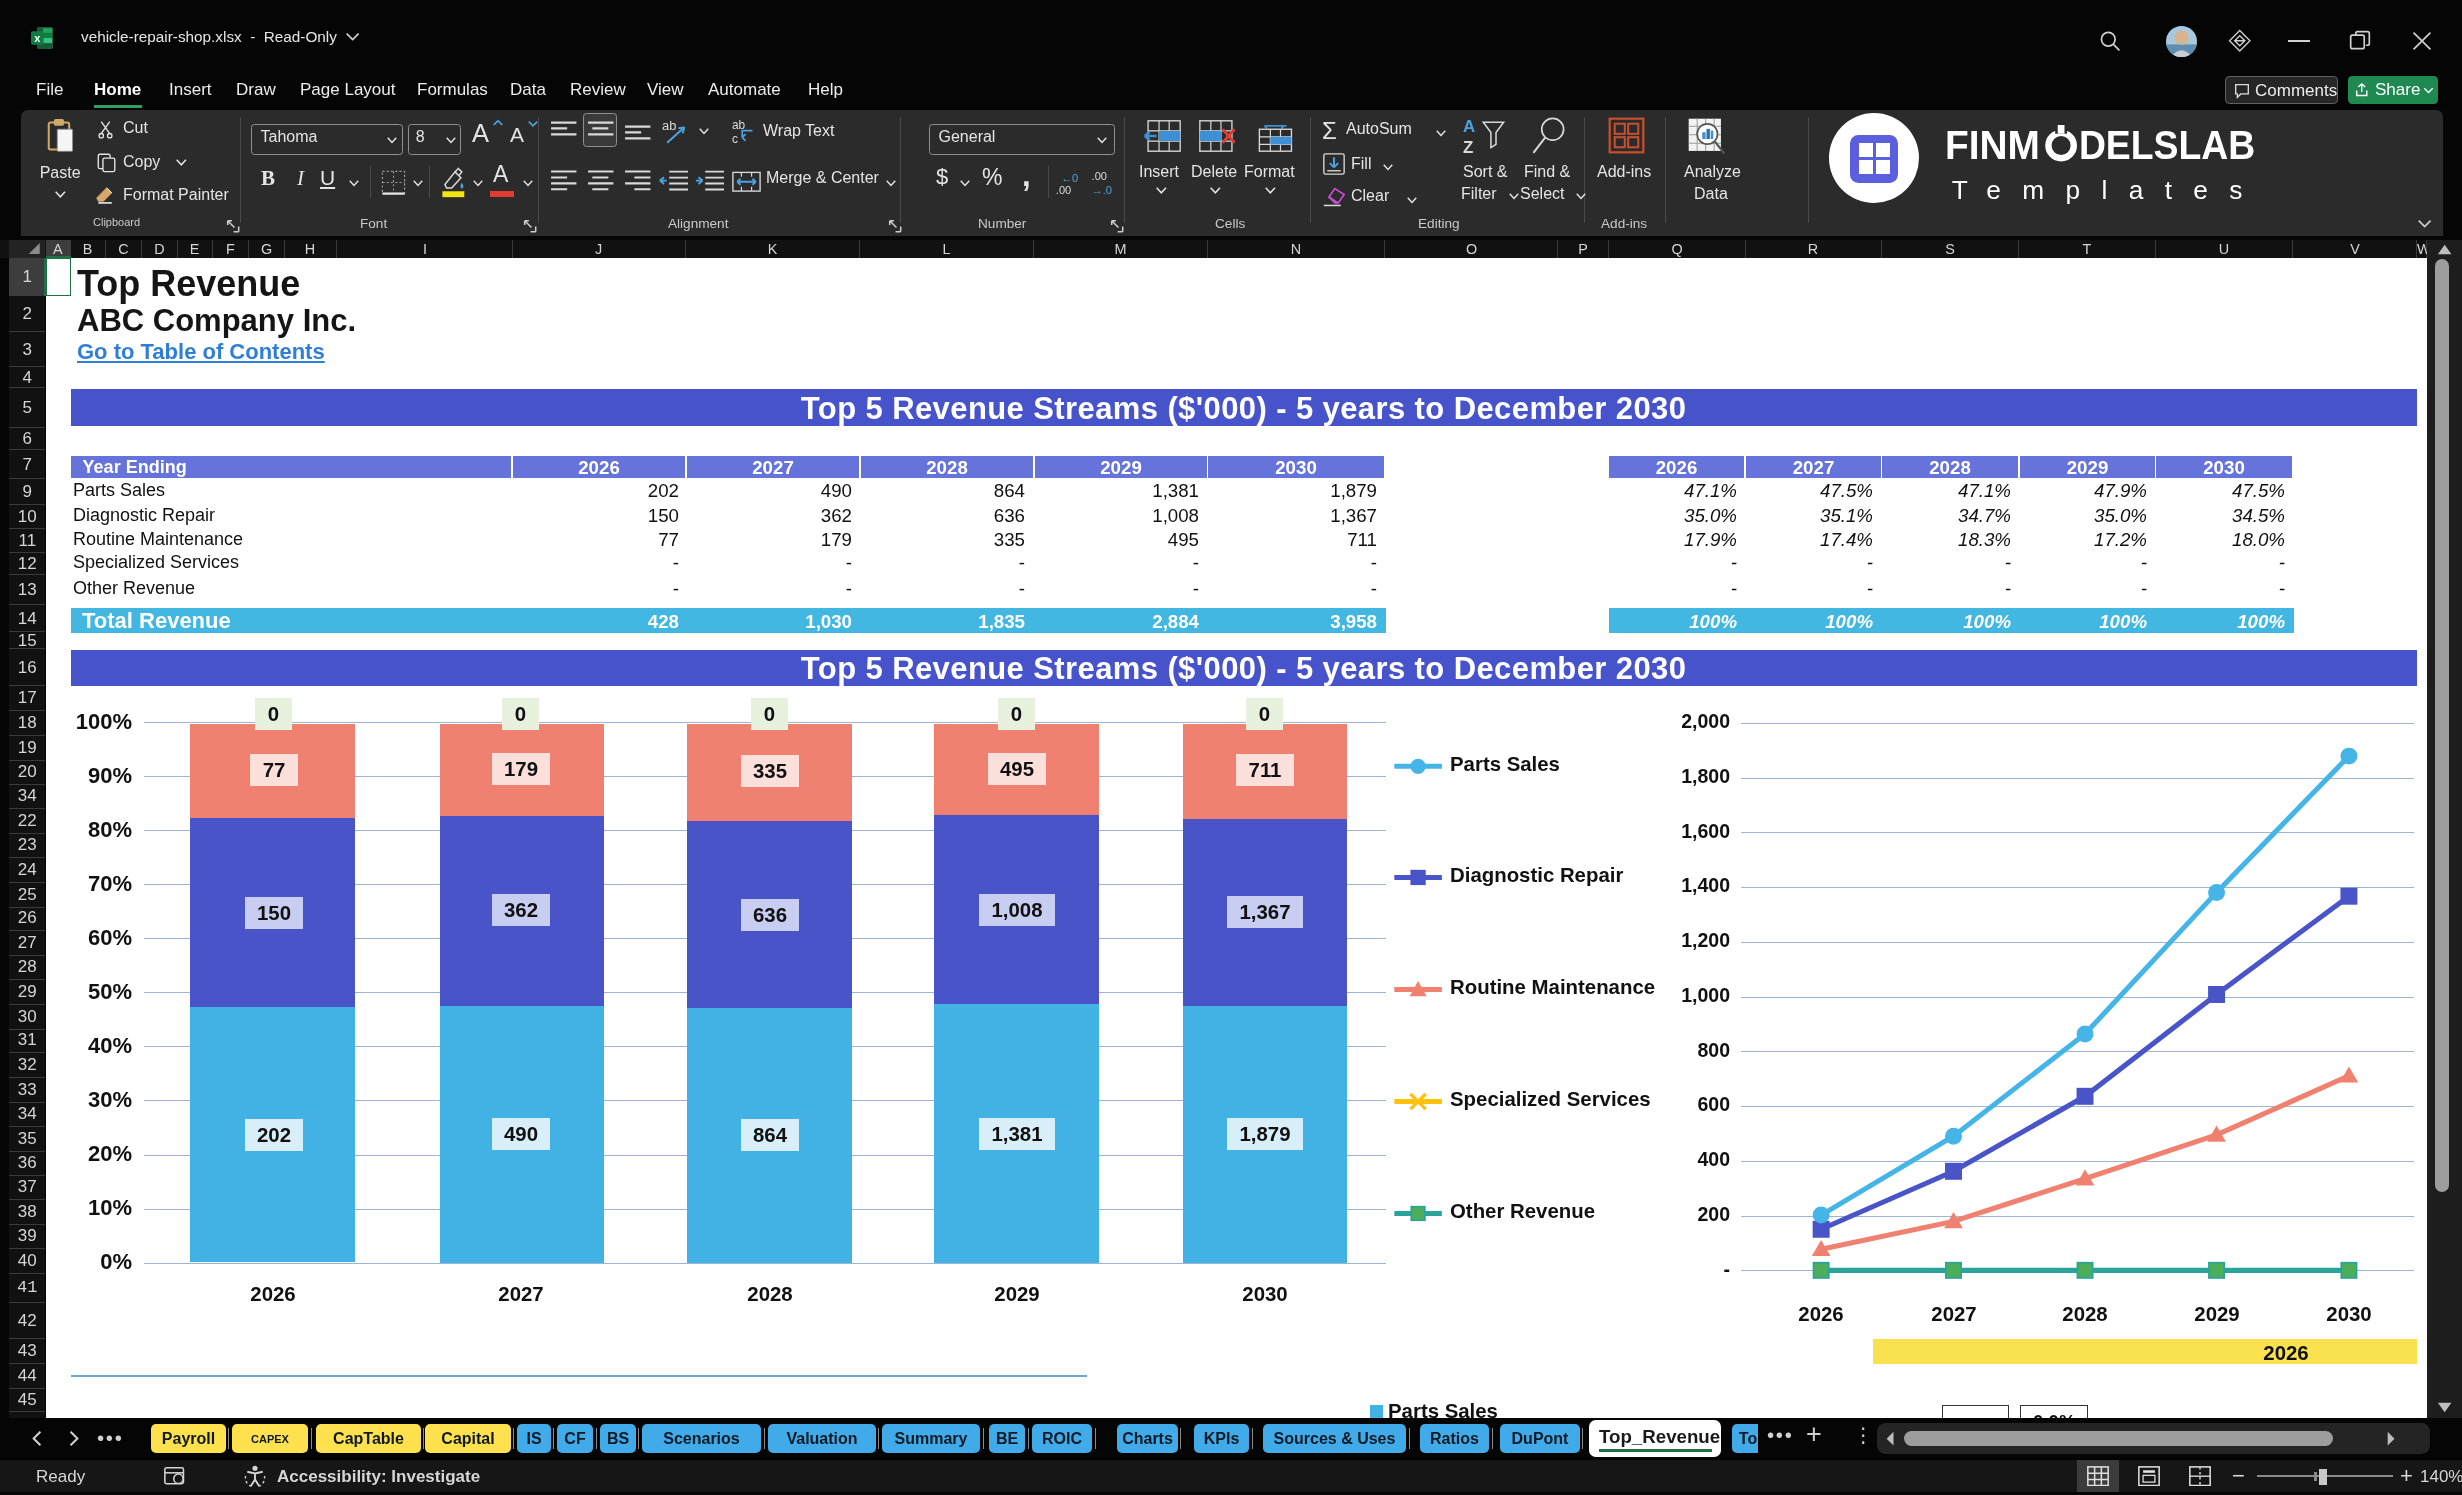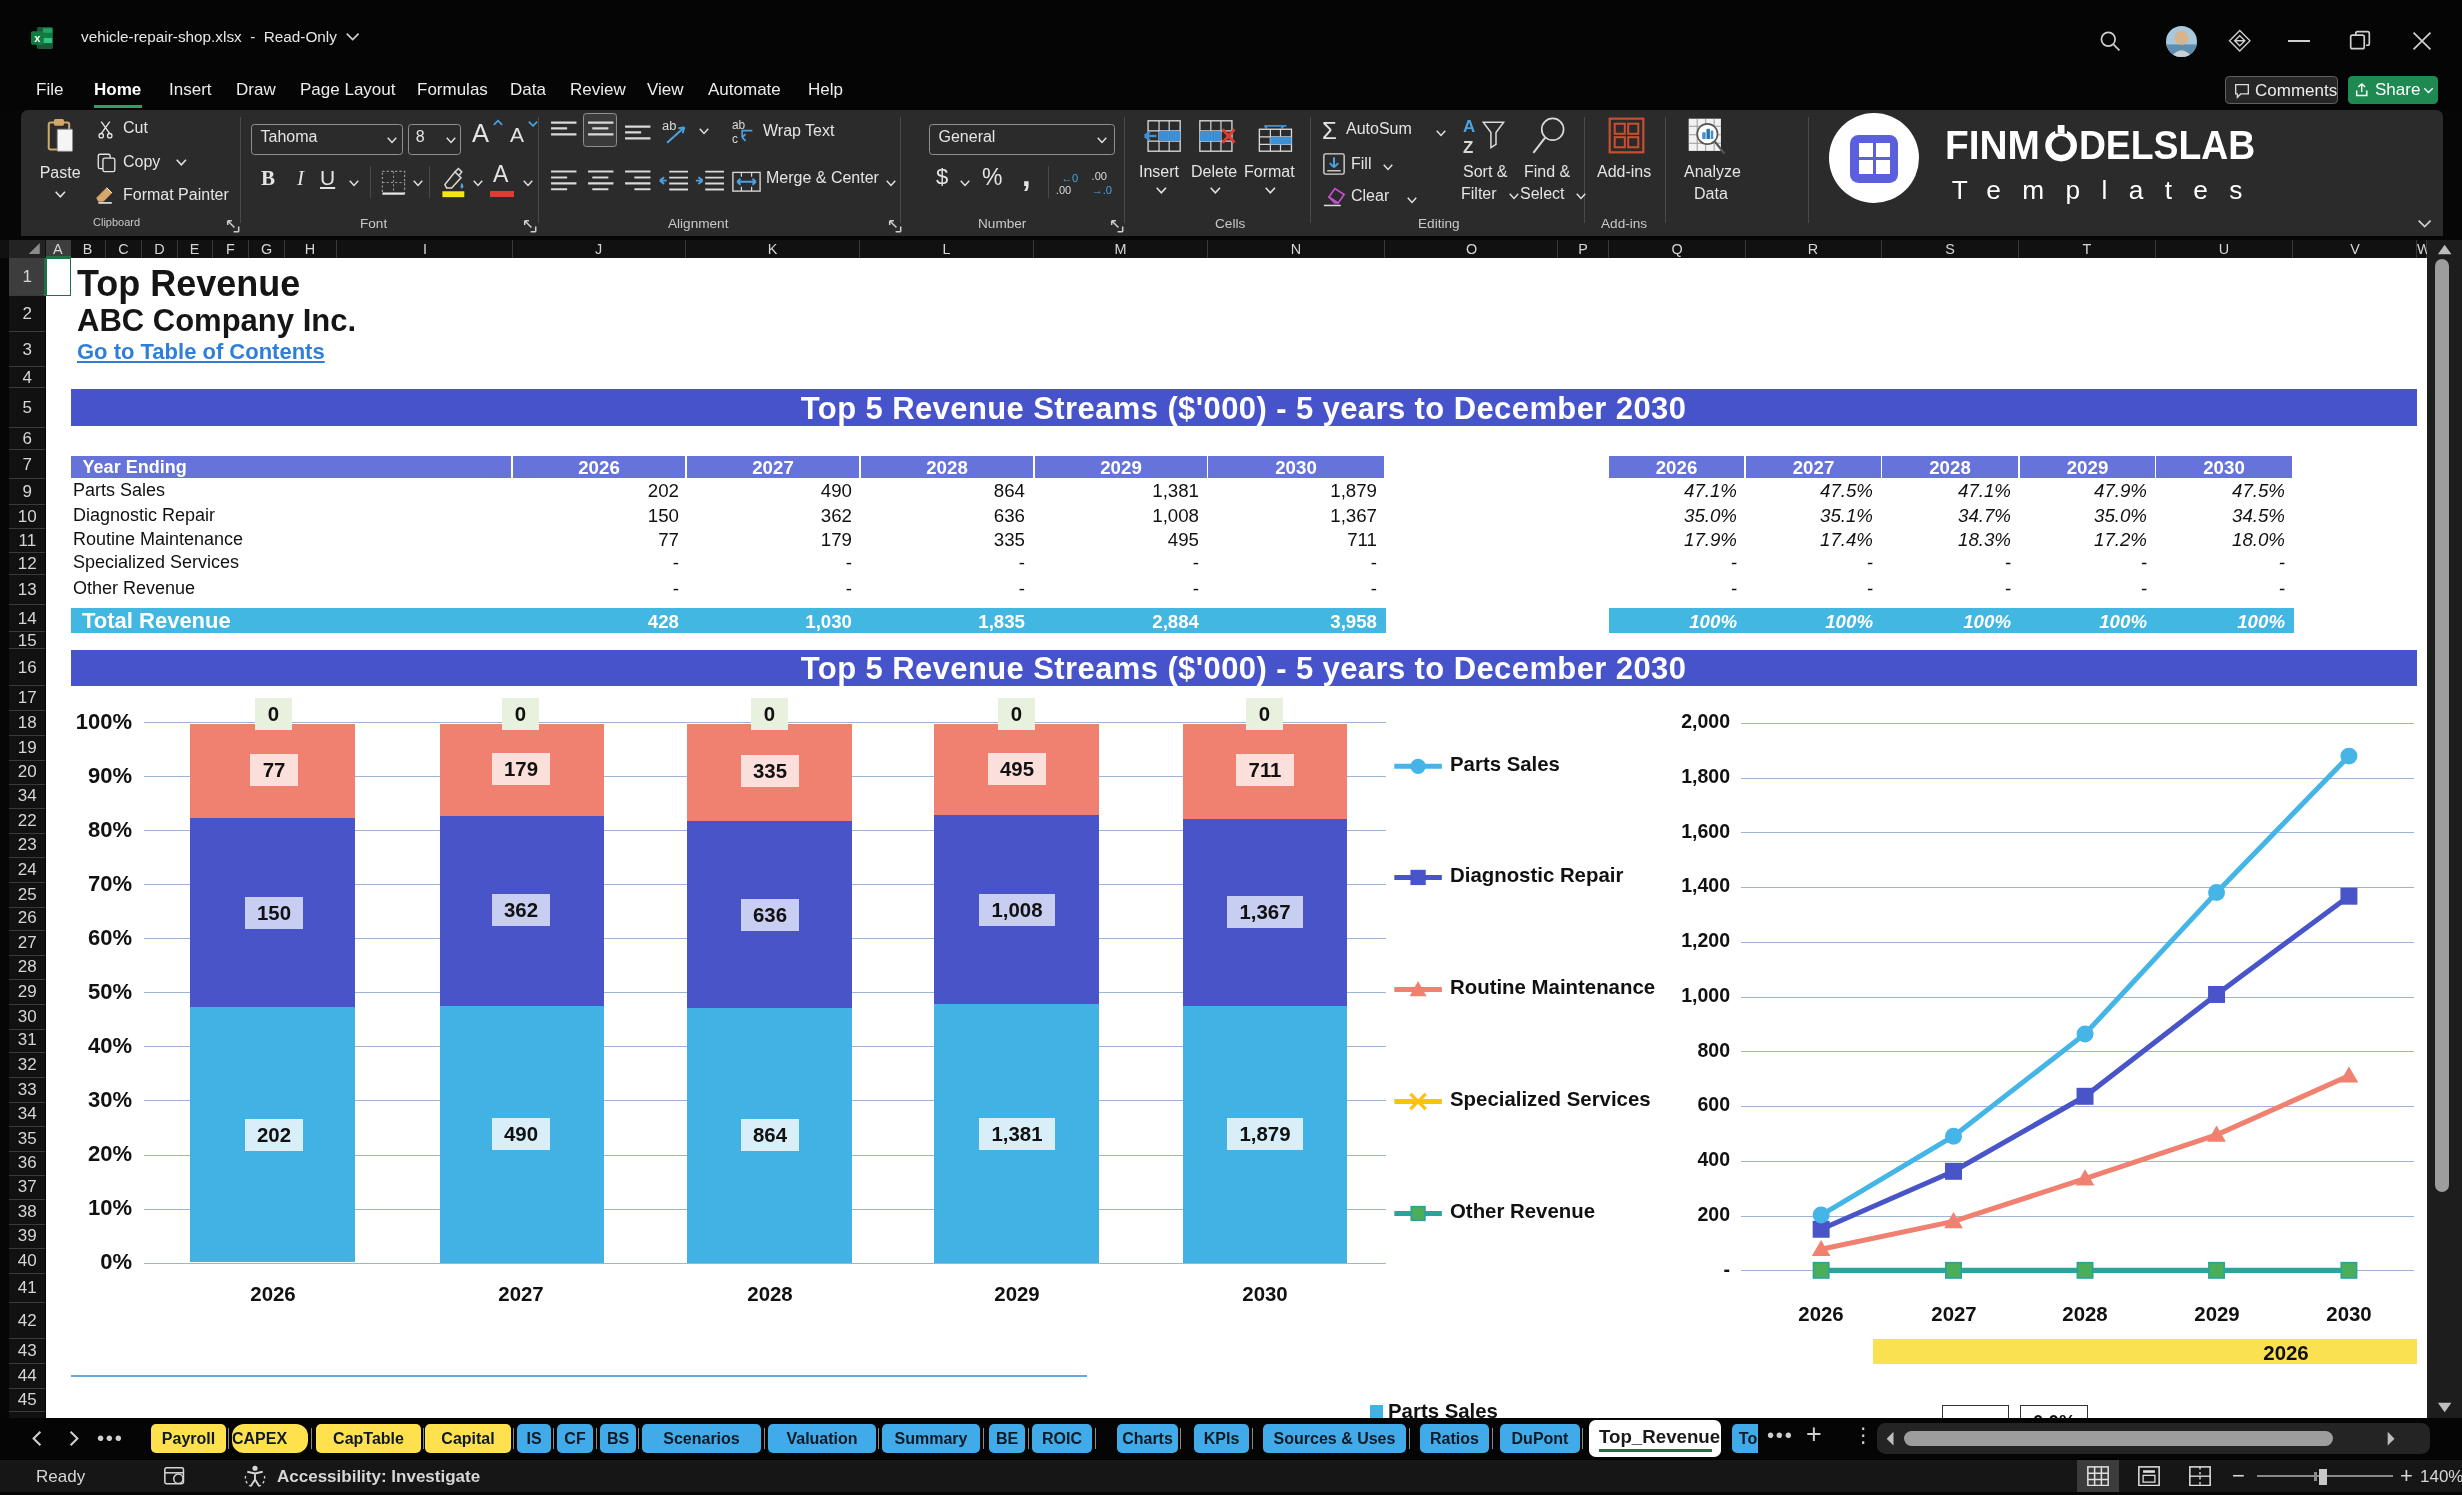--- a/index.html
+++ b/index.html
@@ -454,21 +454,21 @@
     <div class="abs" style="left:0;top:770px;width:36px;height:24.6px;border-bottom:0.8px solid #3a3a3a;color:#d5d5d5;font-size:17px;text-align:center;line-height:24.6px;">31</div>
     <div class="abs" style="left:0;top:795px;width:36px;height:24.6px;border-bottom:0.8px solid #3a3a3a;color:#d5d5d5;font-size:17px;text-align:center;line-height:24.6px;">32</div>
     <div class="abs" style="left:0;top:820px;width:36px;height:24.6px;border-bottom:0.8px solid #3a3a3a;color:#d5d5d5;font-size:17px;text-align:center;line-height:24.6px;">33</div>
     <div class="abs" style="left:0;top:844px;width:36px;height:24.6px;border-bottom:0.8px solid #3a3a3a;color:#d5d5d5;font-size:17px;text-align:center;line-height:24.6px;">34</div>
     <div class="abs" style="left:0;top:869px;width:36px;height:24.6px;border-bottom:0.8px solid #3a3a3a;color:#d5d5d5;font-size:17px;text-align:center;line-height:24.6px;">35</div>
     <div class="abs" style="left:0;top:893px;width:36px;height:24.6px;border-bottom:0.8px solid #3a3a3a;color:#d5d5d5;font-size:17px;text-align:center;line-height:24.6px;">36</div>
     <div class="abs" style="left:0;top:917px;width:36px;height:24.6px;border-bottom:0.8px solid #3a3a3a;color:#d5d5d5;font-size:17px;text-align:center;line-height:24.6px;">37</div>
     <div class="abs" style="left:0;top:942px;width:36px;height:24.6px;border-bottom:0.8px solid #3a3a3a;color:#d5d5d5;font-size:17px;text-align:center;line-height:24.6px;">38</div>
     <div class="abs" style="left:0;top:966px;width:36px;height:24.6px;border-bottom:0.8px solid #3a3a3a;color:#d5d5d5;font-size:17px;text-align:center;line-height:24.6px;">39</div>
     <div class="abs" style="left:0;top:991px;width:36px;height:24.6px;border-bottom:0.8px solid #3a3a3a;color:#d5d5d5;font-size:17px;text-align:center;line-height:24.6px;">40</div>
-    <div class="abs" style="left:0;top:1015px;width:36px;height:30px;border-bottom:0.8px solid #3a3a3a;color:#d5d5d5;font-size:17px;text-align:center;line-height:30px;">41</div>
+    <div class="abs" style="left:0;top:1015px;width:36px;height:30px;border-bottom:0.8px solid #3a3a3a;color:#d5d5d5;font-size:17px;text-align:center;line-height:30px;font-family:Liberation Mono, monospace;">41</div>
     <div class="abs" style="left:0;top:1045px;width:36px;height:36px;border-bottom:0.8px solid #3a3a3a;color:#d5d5d5;font-size:17px;text-align:center;line-height:36px;">42</div>
     <div class="abs" style="left:0;top:1081px;width:36px;height:24.6px;border-bottom:0.8px solid #3a3a3a;color:#d5d5d5;font-size:17px;text-align:center;line-height:24.6px;">43</div>
     <div class="abs" style="left:0;top:1106px;width:36px;height:24.6px;border-bottom:0.8px solid #3a3a3a;color:#d5d5d5;font-size:17px;text-align:center;line-height:24.6px;">44</div>
     <div class="abs" style="left:0;top:1130px;width:36px;height:24px;border-bottom:0.8px solid #3a3a3a;color:#d5d5d5;font-size:17px;text-align:center;line-height:24px;">45</div>
     <div class="abs" style="left:35px;top:0px;width:1.7px;height:38px;background:#1e7145;"></div>
   </div>
 
   <div class="abs" id="sheet" style="left:46px;top:258px;width:2381px;height:1160px;background:#ffffff;overflow:hidden;">
     <div class="abs" style="left:0;top:0;width:24.6px;height:38px;border:1.7px solid #1e7145;"></div>
     <div class="txt" style="left:31px;top:5.1px;font-size:36px;font-weight:bold;color:#151515;">Top Revenue</div>
@@ -709,21 +709,21 @@
   <div class="abs" id="tabbar" style="left:0;top:1418px;width:2462px;height:41px;background:#050505;">
     <svg class="abs" style="left:31px;top:12px;" width="12" height="17" viewBox="0 0 14 20">
         <path d="M11 2 L3 10 L11 18" stroke="#cfcfcf" stroke-width="2.4" fill="none"></path>
       </svg>
     <svg class="abs" style="left:68px;top:12px;" width="12" height="17" viewBox="0 0 14 20">
         <path d="M3 2 L11 10 L3 18" stroke="#cfcfcf" stroke-width="2.4" fill="none"></path>
       </svg>
     <div class="txt" style="left:97px;top:8.5px;font-size:20.4px;color:#cfcfcf;letter-spacing:1.7px;">•••</div>
     <div class="abs" style="left:151px;top:6px;width:75px;height:29px;background:#ffe14e;border-radius:5.1px;color:#0d1a26;font-size:16px;font-weight:bold;text-align:center;line-height:30px;">Payroll</div>
     <div class="abs" style="left:228px;top:10.2px;width:0.8px;height:20.4px;background:#8a8a8a;"></div>
-    <div class="abs" style="left:232px;top:6px;width:76px;height:29px;background:#ffe14e;border-radius:12px;color:#0d1a26;font-size:16px;font-weight:bold;line-height:30px;">CAPEX</div>
+    <div class="abs" style="left:232px;top:6px;width:76px;height:29px;background:#ffe14e;border-radius:5px;color:#0d1a26;font-size:11px;font-weight:bold;text-align:center;line-height:30px;">CAPEX</div>
     <div class="abs" style="left:311px;top:10.2px;width:0.8px;height:20.4px;background:#8a8a8a;"></div>
     <div class="abs" style="left:316px;top:6px;width:105px;height:29px;background:#ffe14e;border-radius:5.1px;color:#0d1a26;font-size:16px;font-weight:bold;text-align:center;line-height:30px;">CapTable</div>
     <div class="abs" style="left:423px;top:10.2px;width:0.8px;height:20.4px;background:#8a8a8a;"></div>
     <div class="abs" style="left:425px;top:6px;width:86px;height:29px;background:#ffe14e;border-radius:5.1px;color:#0d1a26;font-size:16px;font-weight:bold;text-align:center;line-height:30px;">Capital</div>
     <div class="abs" style="left:513px;top:10.2px;width:0.8px;height:20.4px;background:#8a8a8a;"></div>
     <div class="abs" style="left:517px;top:6px;width:34px;height:29px;background:#41aae8;border-radius:5.1px;color:#0d1a26;font-size:16px;font-weight:bold;text-align:center;line-height:30px;">IS</div>
     <div class="abs" style="left:553px;top:10.2px;width:0.8px;height:20.4px;background:#8a8a8a;"></div>
     <div class="abs" style="left:557px;top:6px;width:36px;height:29px;background:#41aae8;border-radius:5.1px;color:#0d1a26;font-size:16px;font-weight:bold;text-align:center;line-height:30px;">CF</div>
     <div class="abs" style="left:596px;top:10.2px;width:0.8px;height:20.4px;background:#8a8a8a;"></div>
     <div class="abs" style="left:600px;top:6px;width:36px;height:29px;background:#41aae8;border-radius:5.1px;color:#0d1a26;font-size:16px;font-weight:bold;text-align:center;line-height:30px;">BS</div>

